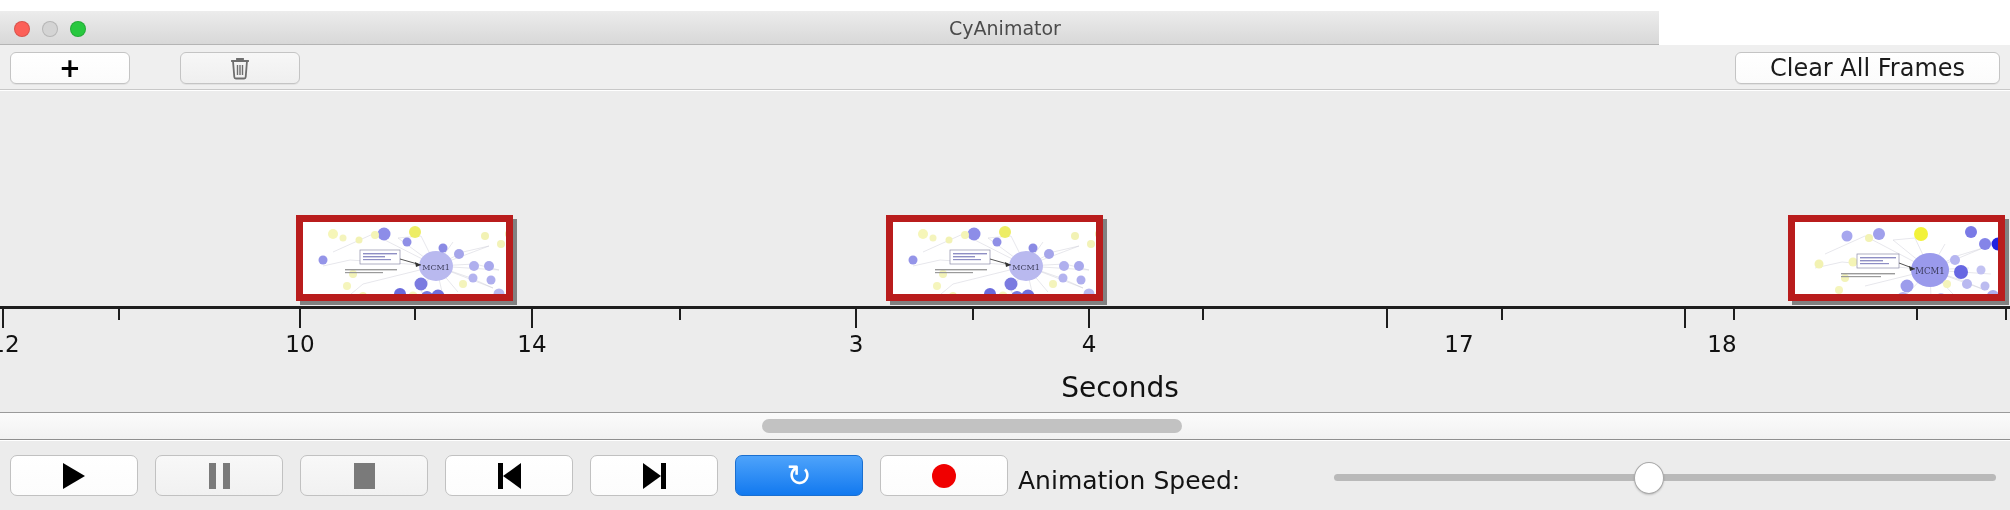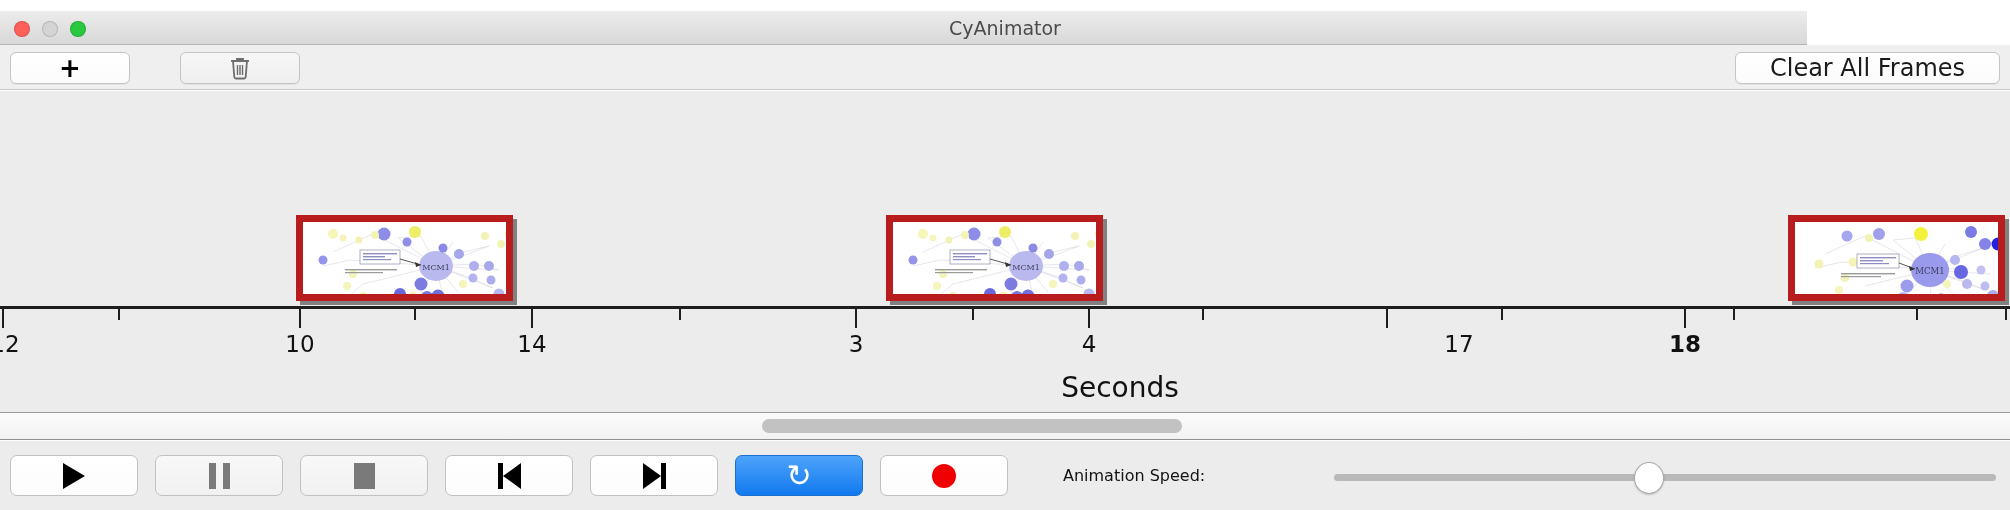--- a/index.html
+++ b/index.html
@@ -30,21 +30,21 @@
     position: absolute; left: 452px; top: -5px;
     font-size: 18px; color: #111; white-space: nowrap;
   }
   .bg-strip .slant {
     position: absolute; top: 0; width: 14px; height: 11px;
     border-left: 1px solid #9b9b9b; transform: skewX(-18deg);
   }
 
   
   .titlebar {
-    position: absolute; left: 0; top: 11px; width: 1807px; height: 34px;
+    position: absolute; left: 0; top: 11px; width: 1659px; height: 34px;
     background: linear-gradient(#ececec, #d8d8d8);
     border-bottom: 1px solid #b4b4b4;
   }
   .traffic { position: absolute; top: 10px; display: flex; gap: 12px; left: 14px; }
   .light { width: 16px; height: 16px; border-radius: 50%; border: 1px solid rgba(0,0,0,.14); }
   .light.red    { background: #fc6058; }
   .light.yellow { background: #d4d4d4; }
   .light.green  { background: #28c83f; }
   .win-title {
     position: absolute; left: 0; top: 0; width: 2010px; height: 34px;
@@ -160,22 +160,22 @@
   }
   .ico-next b {
     display: block; width: 0; height: 0; border-left: 18px solid #000;
     border-top: 13px solid transparent; border-bottom: 13px solid transparent;
   }
   .ico-next i { display: block; width: 5px; height: 26px; background: #000; }
   .ico-loop { font-size: 30px; color: #fff; line-height: 1; font-weight: 500; }
   .ico-rec { width: 24px; height: 24px; border-radius: 50%; background: #f00000; }
 
   .speed-label {
-    position: absolute; left: 1063px; top: 25px;
-    font-size: 16px; color: #131313; white-space: nowrap;
+    position: absolute; left: 1018px; top: 25px;
+    font-size: 25px; color: #131313; white-space: nowrap;
   }
   .slider-track {
     position: absolute; left: 1334px; top: 33px; width: 662px; height: 7px;
     background: #b9b9b9; border-radius: 4px;
   }
   .slider-thumb {
     position: absolute; left: 1634px; top: 21px; width: 30px; height: 32px;
     background: #ffffff; border: 1px solid #a8a8a8; border-radius: 50%;
     box-shadow: 0 1px 2px rgba(0,0,0,.18);
     cursor: default;
@@ -395,21 +395,21 @@
     <div class="tick-major" style="left:1088px;"></div>
     <div class="tick-major" style="left:1386px;"></div>
     <div class="tick-major" style="left:1684px;"></div>
 
     <div class="tick-label" style="left:5px;">12</div>
     <div class="tick-label" style="left:300px;">10</div>
     <div class="tick-label" style="left:532px;">14</div>
     <div class="tick-label" style="left:856px;">3</div>
     <div class="tick-label" style="left:1089px;">4</div>
     <div class="tick-label" style="left:1459px;">17</div>
-    <div class="tick-label" style="left:1685px;font-weight:bold;">18</div>
+    <div class="tick-label" style="left:1722px;">18</div>
 
     <div class="axis-title">
       <span>Seconds</span>
     </div>
   </div>
 
   <div class="hscroll">
     <div class="hscroll-thumb"></div>
   </div>
 

